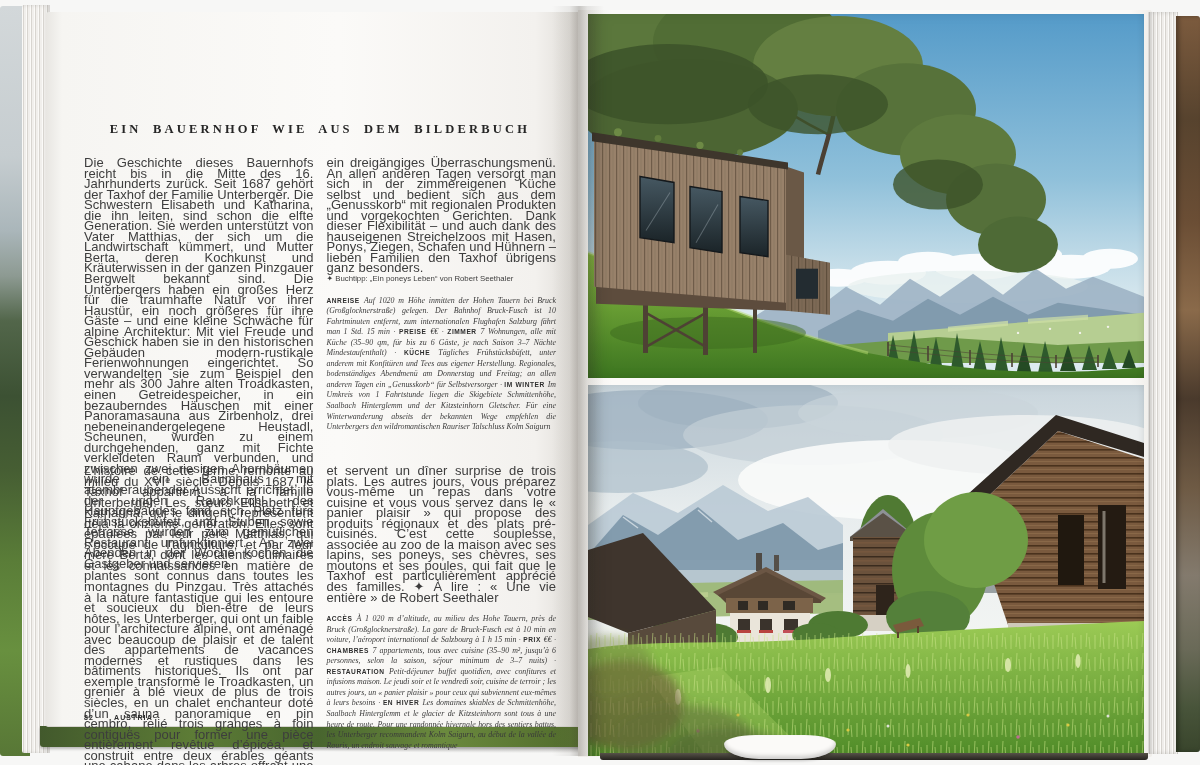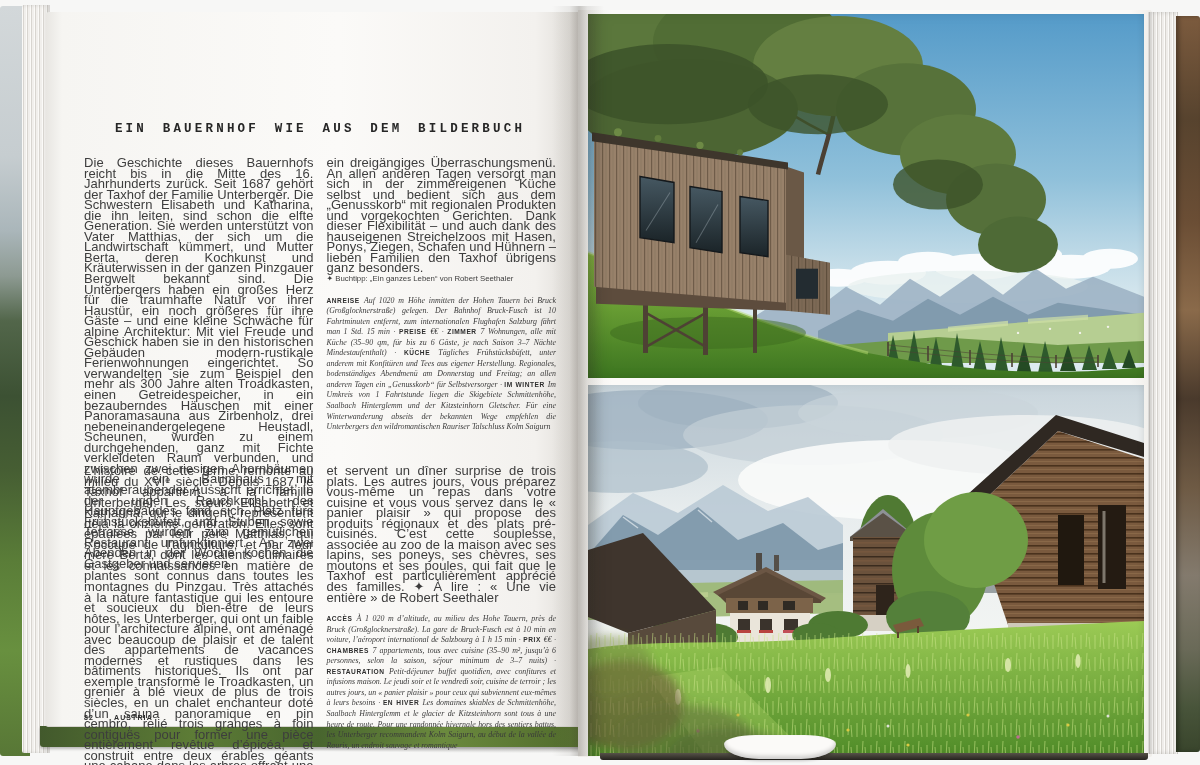--- a/index.html
+++ b/index.html
@@ -16,21 +16,21 @@
     background:linear-gradient(180deg,#d3d8da 0%,#c6cdd0 20%,#aab6ba 30%,#8d9a92 36%,#52664a 42%,#3c5133 52%,#465e33 62%,#5a7d38 74%,#68903f 86%,#587736 100%);}
   .edge-left{position:absolute;left:22px;top:5px;width:28px;height:748px;
     background:repeating-linear-gradient(90deg,#fbfaf8 0 1px,#d8d5d0 1px 2px,#f1efec 2px 4px);
     border-radius:2px 0 0 2px;box-shadow:inset -3px 0 4px rgba(0,0,0,.12);}
 
   
   .page-left{position:absolute;left:46px;top:12px;width:532px;height:715px;
     background:linear-gradient(90deg,#e8e6e2 0,#f6f5f2 3%,#fbfaf8 55%,#f3f1ee 92%,#dedbd6 100%);
     border-radius:3px 0 0 2px;border-bottom:1px solid #d8d5d0;}
   .heading{position:absolute;left:38px;right:22px;text-align:center;
-    font-family:Liberation Mono, monospace;font-size:12.5px;font-weight:600;
+    font-family:Liberation Serif, serif;font-size:12.5px;font-weight:600;
     letter-spacing:3.2px;word-spacing:5px;color:#262626;}
   .h-de{top:110px;} .h-fr{top:424px;}
   .cols{position:absolute;left:38px;right:22px;display:flex;gap:13px;}
   .cols-de{top:146px;} .cols-fr{top:454px;}
   .col{flex:1 1 0;}
   .body-txt{font-size:13px;line-height:10.55px;color:#3d3d3d;text-align:justify;
     font-weight:400;letter-spacing:.05px;}
   .tip-line{font-size:7.8px;line-height:10.55px;color:#3d3d3d;margin-top:0;}
   .info{margin-top:11px;font-family:"Liberation Serif","DejaVu Serif",serif;font-style:italic;
     font-size:7.9px;line-height:10.55px;color:#3a3a3a;text-align:justify;}
@@ -84,21 +84,21 @@
   <div class="page-left" lang="de">
 
     <div class="heading h-de">EIN BAUERNHOF WIE AUS DEM BILDERBUCH</div>
 
     <div class="cols cols-de">
       <div class="col">
         <p class="body-txt" style="margin:0">Die Geschichte dieses Bauernhofs reicht bis in die Mitte des 16. Jahrhunderts zurück. Seit 1687 gehört der Taxhof der Familie Unterberger. Die Schwestern Elisabeth und Katharina, die ihn leiten, sind schon die elfte Generation. Sie werden unterstützt von Vater Matthias, der sich um die Landwirtschaft kümmert, und Mutter Berta, deren Kochkunst und Kräuterwissen in der ganzen Pinzgauer Bergwelt bekannt sind. Die Unterbergers haben ein großes Herz für die traumhafte Natur vor ihrer Haustür, ein noch größeres für ihre Gäste – und eine kleine Schwäche für alpine Architektur: Mit viel Freude und Geschick haben sie in den historischen Gebäuden modern-rustikale Ferienwohnungen eingerichtet. So verwandelten sie zum Beispiel den mehr als 300 Jahre alten Troadkasten, einen Getreidespeicher, in ein bezauberndes Häuschen mit einer Panoramasauna aus Zirbenholz, drei nebeneinandergelegene Heustadl, Scheunen, wurden zu einem durchgehenden, ganz mit Fichte verkleideten Raum verbunden, und zwischen zwei riesigen Ahornbäumen wurde ein Baumhaus mit atemberaubender Aussicht errichtet. In der urigen Rauchkuchl des Hauptgebäudes fand sich Platz fürs Frühstücksbüfett, und Stuben sowie Terrasse wurden zum gemütlichen Restaurant umfunktioniert. An zwei Abenden in der Woche kochen die Gastgeber und servieren</p>
       </div>
       <div class="col">
         <p class="body-txt" style="margin:0">ein dreigängiges Überraschungsmenü. An allen anderen Tagen versorgt man sich in der zimmereigenen Küche selbst und bedient sich aus dem „Genusskorb“ mit regionalen Produkten und vorgekochten Gerichten. Dank dieser Flexibilität – und auch dank des hauseigenen Streichelzoos mit Hasen, Ponys, Ziegen, Schafen und Hühnern – lieben Familien den Taxhof übrigens ganz besonders.</p>
-        <p class="tip-line">✦ Buchtipp: „Ein ganzes Leben“ von Robert Seethaler</p>
+        <p class="tip-line">✦ Buchtipp: „Ein poneys Leben“ von Robert Seethaler</p>
         <p class="info" style="margin-bottom:0"><span class="info-label">ANREISE </span><span class="info-text">Auf 1020 m Höhe inmitten der Hohen Tauern bei Bruck (Großglocknerstraße) gelegen. Der Bahnhof Bruck-Fusch ist 10 Fahrtminuten entfernt, zum internationalen Flughafen Salzburg fährt man 1 Std. 15 min · </span><span class="info-label">PREISE </span><span class="info-text">€€ · </span><span class="info-label">ZIMMER </span><span class="info-text">7 Wohnungen, alle mit Küche (35–90 qm, für bis zu 6 Gäste, je nach Saison 3–7 Nächte Mindestaufenthalt) · </span><span class="info-label">KÜCHE </span><span class="info-text">Tägliches Frühstücksbüfett, unter anderem mit Konfitüren und Tees aus eigener Herstellung. Regionales, bodenständiges Abendmenü am Donnerstag und Freitag; an allen anderen Tagen ein „Genusskorb“ für Selbstversorger · </span><span class="info-label">IM WINTER </span><span class="info-text">Im Umkreis von 1 Fahrtstunde liegen die Skigebiete Schmittenhöhe, Saalbach Hinterglemm und der Kitzsteinhorn Gletscher. Für eine Winterwanderung abseits der bekannten Wege empfehlen die Unterbergers den wildromantischen Rauriser Talschluss Kolm Saigurn</span></p>
       </div>
     </div>
 
 
     <div class="cols cols-fr" lang="fr">
       <div class="col">
         <p class="body-txt" style="margin:0">L’histoire de cette ferme remonte au milieu du XVIᵉ siècle. Depuis 1687, le Taxhof appartient à la famille Unterberger. Les sœurs Elisabeth et Katharina, qui le dirigent, représentent déjà la onzième génération. Elles sont épaulées par leur père Matthias, qui s’occupe de l’agriculture, et par leur mère Berta, dont les talents culinaires et les connaissances en matière de plantes sont connus dans toutes les montagnes du Pinzgau. Très attachés à la nature fantastique qui les entoure et soucieux du bien-être de leurs hôtes, les Unterberger, qui ont un faible pour l’architecture alpine, ont aménagé avec beaucoup de plaisir et de talent des appartements de vacances modernes et rustiques dans les bâtiments historiques. Ils ont par exemple transformé le Troadkasten, un grenier à blé vieux de plus de trois siècles, en un chalet enchanteur doté d’un sauna panoramique en pin cembro, relié trois granges à foin contiguës pour former une pièce entièrement revêtue d’épicéa, et construit entre deux érables géants une cabane dans les arbres offrant une vue imprenable. La Rauchkuchl, la « cuisine noire » à foyer ouvert, du bâtiment principal, offrait de la place pour le buffet du petit-déjeuner, et les pièces et la terrasse ont été transformées en un restaurant confortable. Deux fois par semaine, les hôtes préparent</p>
       </div>
       <div class="col">

